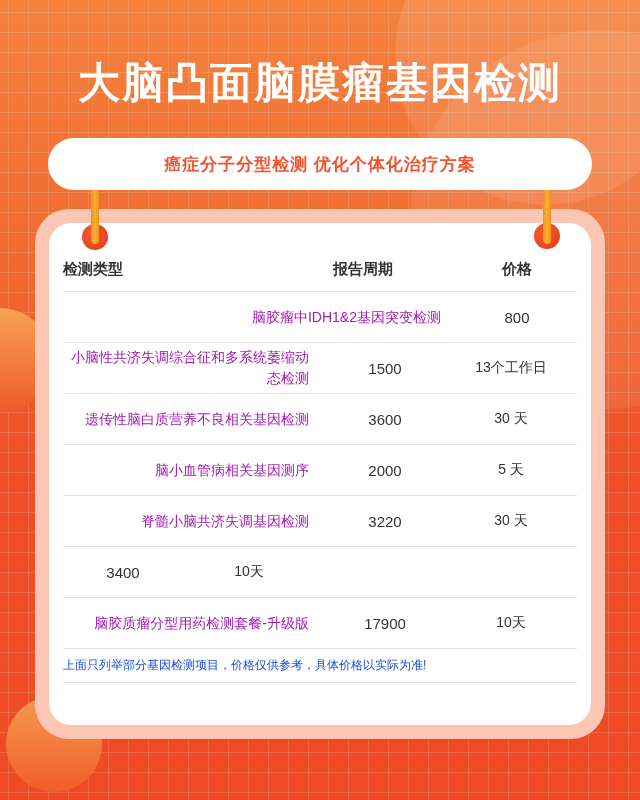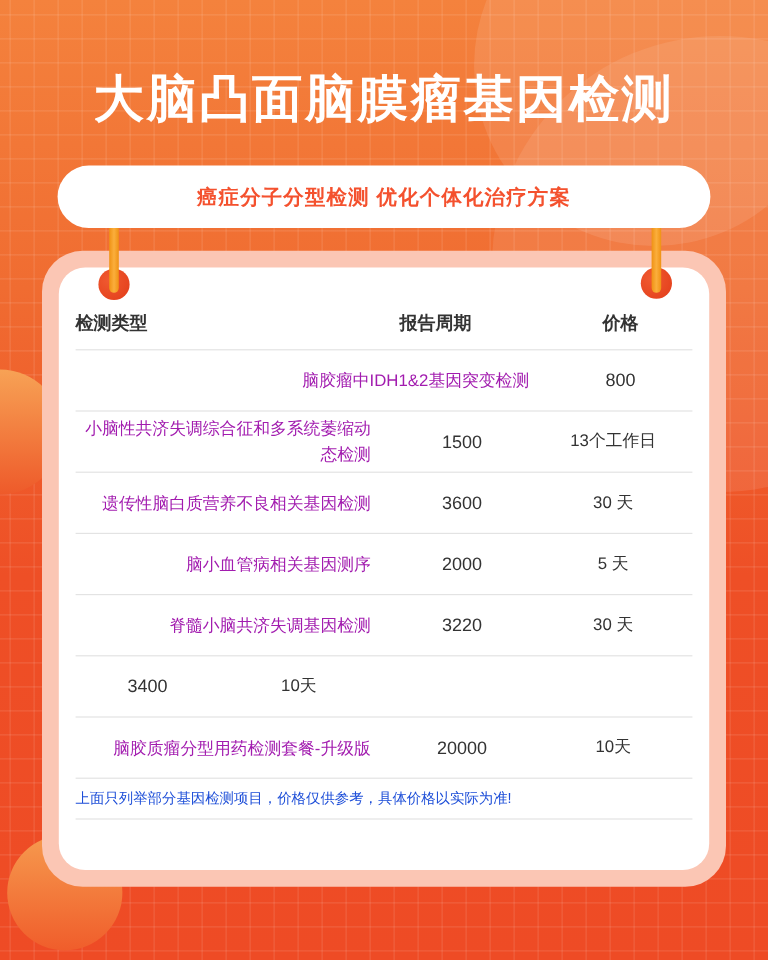--- a/index.html
+++ b/index.html
@@ -121,19 +121,19 @@
     <div class="period col-period">30 天</div>
   </div>
 
   <div class="trow">
     <div class="price col-price">3400</div>
     <div class="period col-period">10天</div>
   </div>
 
   <div class="trow">
     <div class="name col-name">脑胶质瘤分型用药检测套餐-升级版</div>
-    <div class="price col-price">20000</div>
+    <div class="price col-price">17900</div>
     <div class="period col-period">10天</div>
   </div>
 </div>
     <div class="note">上面只列举部分基因检测项目，价格仅供参考，具体价格以实际为准!</div>
   </div>
 </div>
 
 </body></html>

